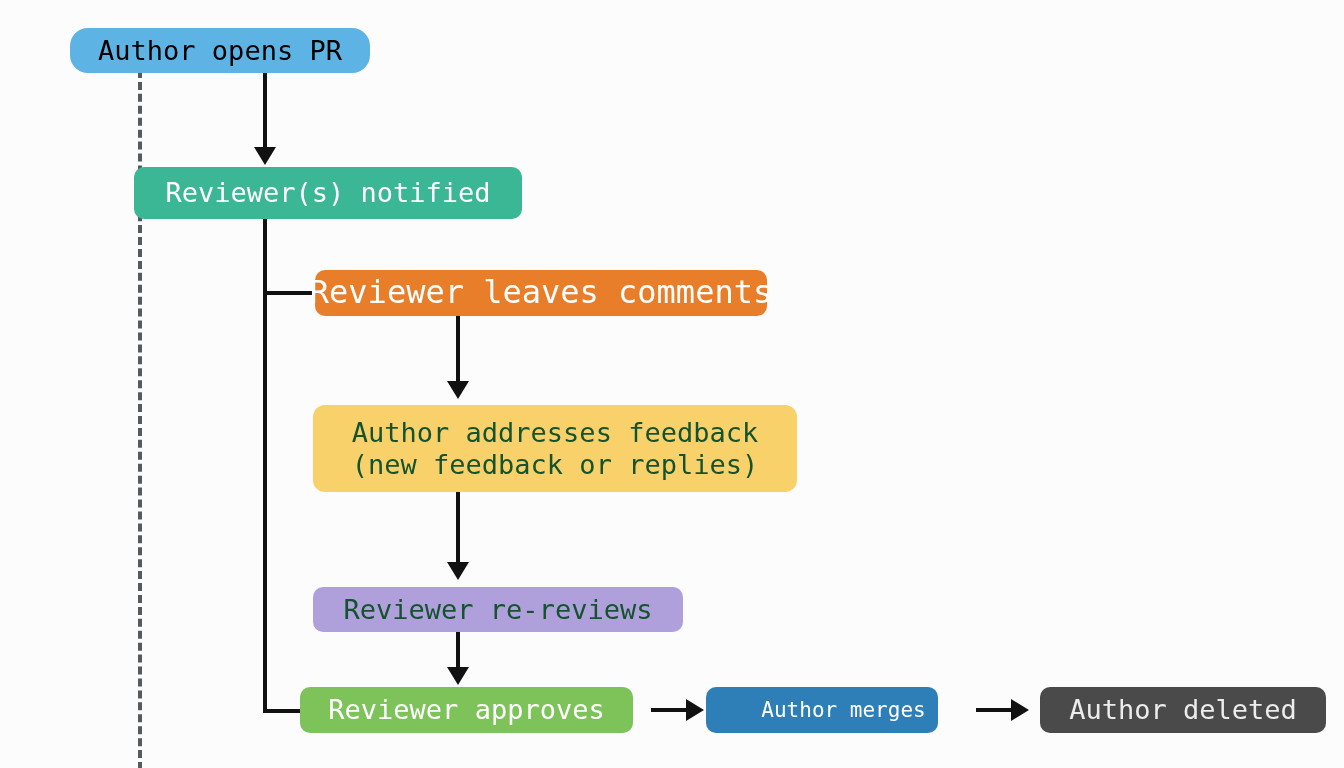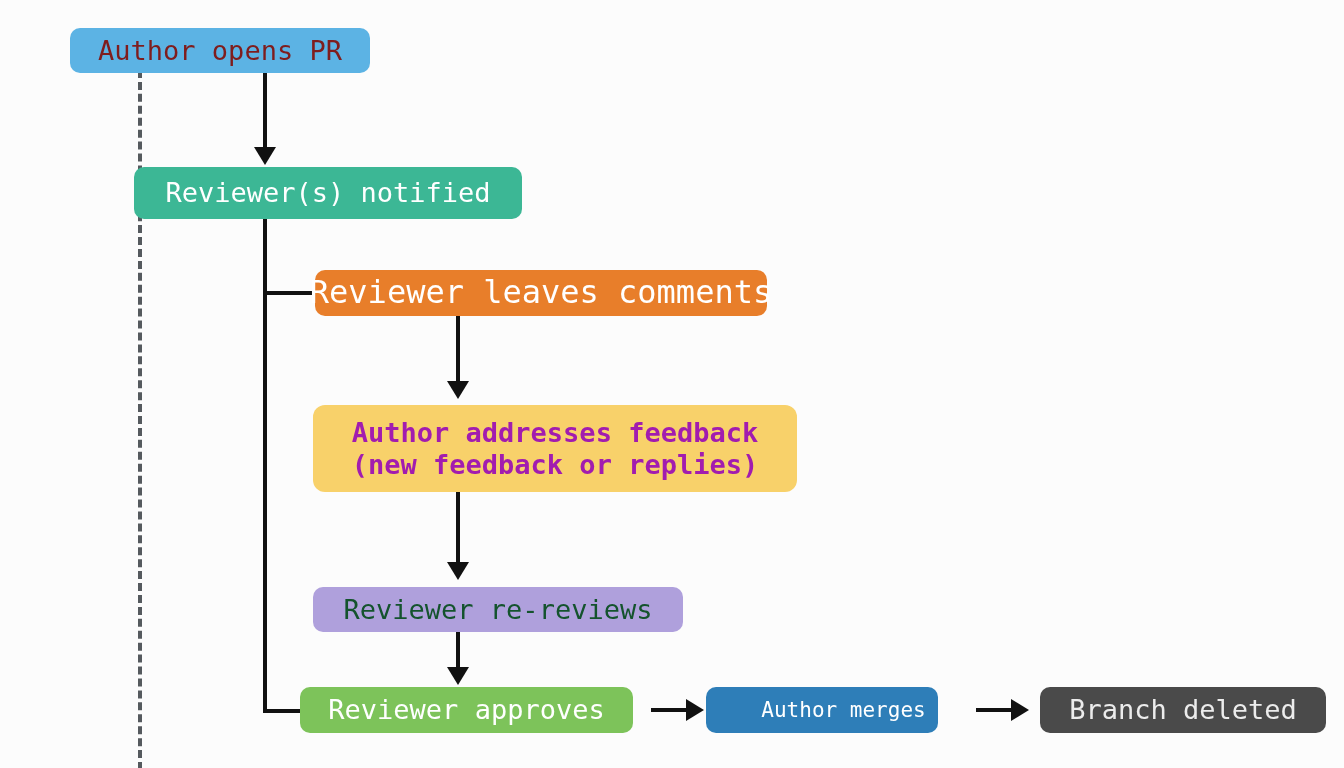--- a/index.html
+++ b/index.html
@@ -120,46 +120,46 @@
 
   <div class="conn vline" style="left: 456px; top: 632px; height: 38px; background: rgb(17, 17, 17);"></div>
   <div class="arrowhead-down" style="left: 447px; top: 667px; border-top-color: rgb(17, 17, 17);"></div>
 
   <div class="conn hline" style="left: 651px; top: 708px; width: 38px; background: rgb(17, 17, 17);"></div>
   <div class="arrowhead-right" style="left: 686px; top: 699px; border-left-color: rgb(17, 17, 17);"></div>
 
   <div class="conn hline" style="left: 976px; top: 708px; width: 38px; background: rgb(17, 17, 17);"></div>
   <div class="arrowhead-right" style="left: 1011px; top: 699px; border-left-color: rgb(17, 17, 17);"></div>
 
-  <div class="node" id="n-author-opens-pr" style="background: rgb(92, 179, 228); color: #7f1d1d;">
+  <div class="node" id="n-author-opens-pr" style="background: rgb(92, 179, 228); color: #000000; border-radius: 18px;">
     <span class="line">Author opens PR</span>
   </div>
 
   <div class="node" id="n-reviewers-notified" style="background: rgb(60, 183, 149); color: rgb(255, 255, 255);">
     <span class="line">Reviewer(s) notified</span>
   </div>
 
   <div class="node" id="n-reviewer-leaves-comments" style="background: rgb(232, 126, 42); color: rgb(255, 255, 255);">
     <span class="line">Reviewer leaves comments</span>
   </div>
 
-  <div class="node" id="n-author-addresses-feedback" style="background: rgb(248, 209, 106); color: #a21caf; font-weight: bold;">
+  <div class="node" id="n-author-addresses-feedback" style="background: rgb(248, 209, 106); color: #14532d;">
     <span class="line">Author addresses feedback</span>
     <span class="line">(new feedback or replies)</span>
   </div>
 
   <div class="node" id="n-reviewer-re-reviews" style="background: rgb(175, 160, 220); color: #14532d;">
     <span class="line">Reviewer re-reviews</span>
   </div>
 
   <div class="node" id="n-reviewer-approves" style="background: rgb(125, 195, 90); color: rgb(255, 255, 255);">
     <span class="line">Reviewer approves</span>
   </div>
 
   <div class="node" id="n-author-merges" style="background: rgb(46, 126, 184); color: rgb(255, 255, 255);">
     <span class="line">Author merges</span>
   </div>
 
   <div class="node" id="n-branch-deleted" style="background: rgb(74, 74, 74); color: rgb(236, 236, 236);">
-    <span class="line">Branch deleted</span>
+    <span class="line">Author deleted</span>
   </div>
 
 </div>
 
 </body></html>

